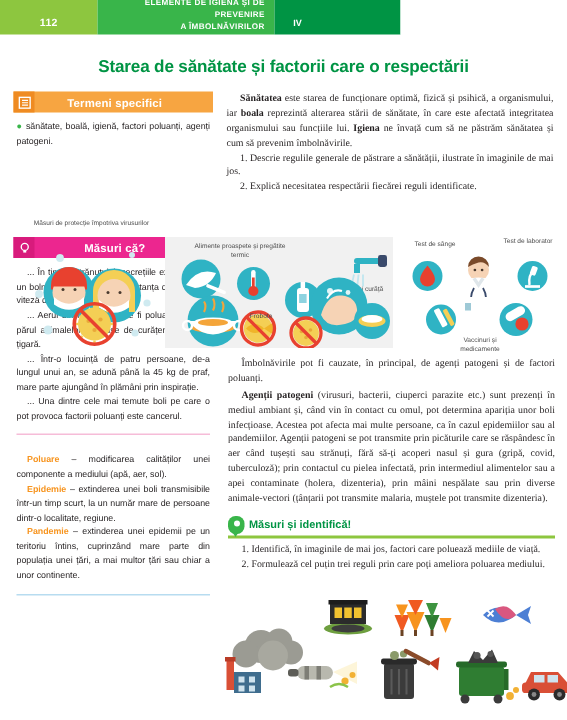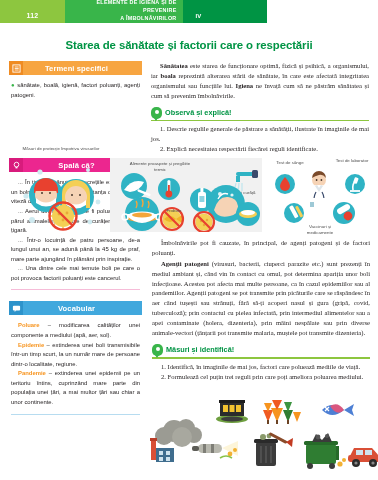--- a/index.html
+++ b/index.html
@@ -149,41 +149,32 @@
     </div>
 
     <div class="sidebox" style="margin-top:58px;">
       <div class="boxhead bh-pink">
         <div class="ic">
           <svg width="9" height="9" viewBox="0 0 10 10">
               <circle cx="5" cy="4" r="2.6" fill="none" stroke="#fff" stroke-width="1"></circle>
               <rect x="3.9" y="6.6" width="2.2" height="1.6" fill="#fff"></rect>
             </svg>
         </div>
-        <div class="lbl">Spală că?</div>
+        <div class="lbl">Măsuri că?</div>
       </div>
       <div class="sb-body">
         <p>... În timpul strănutului, secrețiile expulzate de un bolnav de gripă ajung la distanța de 6 m cu o viteză de 150 km/h.</p>
         <p>... Aerul din locuință poate fi poluat cu polen, părul animalelor, produse de curățenie, fum de țigară.</p>
         <p>... Într-o locuință de patru persoane, de-a lungul unui an, se adună până la 45 kg de praf, mare parte ajungând în plămâni prin inspirație.</p>
         <p>... Una dintre cele mai temute boli pe care o pot provoca factorii poluanți este cancerul.</p>
       </div>
       <div class="pink-rule"></div>
     </div>
 
     <div class="sidebox" style="margin-top:7px;">
-      <div class="boxhead bh-blue">
-        <div class="ic">
-          <svg width="9" height="9" viewBox="0 0 10 10">
-              <rect x="1" y="2" width="8" height="5.2" rx="1" fill="#fff"></rect>
-              <polygon points="3,7 3,8.8 4.8,7" fill="#fff"></polygon>
-            </svg>
-        </div>
-        <div class="lbl">Vocabular</div>
-      </div>
       <div class="sb-body">
         <p>
           <span class="vocab-term">Poluare</span>
           <span>– modificarea calităților unei componente a mediului (apă, aer, sol).</span>
         </p>
         <p>
           <span class="vocab-term">Epidemie</span>
           <span>– extinderea unei boli transmisibile într-un timp scurt, la un număr mare de persoane dintr-o localitate, regiune.</span>
         </p>
         <p>
@@ -194,27 +185,20 @@
       <div class="blue-rule"></div>
     </div>
   </div>
 
   <div class="col-right">
 
     <p class="btxt indent">
       <b>Sănătatea</b> este starea de funcționare optimă, fizică și psihică, a organismului, iar <b>boala</b> reprezintă alterarea stării de sănătate, în care este afectată integritatea organismului sau funcțiile lui. <b>Igiena</b> ne învață cum să ne păstrăm sănătatea și cum să prevenim îmbolnăvirile.
     </p>
 
-    <div class="act">
-      <div class="act-row">
-        <div class="act-pin"></div>
-        <div class="act-label">Observă și explică!</div>
-      </div>
-      <div class="act-line"></div>
-    </div>
 
     <p class="btxt indent">1. Descrie regulile generale de păstrare a sănătății, ilustrate în imaginile de mai jos.</p>
     <p class="btxt indent">2. Explică necesitatea respectării fiecărei reguli identificate.</p>
   </div>
 </div>
 
 <div style="position:absolute;left:0;top:146px;width:378px;height:92px;">
 
   <div class="cap" style="position:absolute;left:22px;top:0px;width:78px;">Măsuri de protecție împotriva virusurilor</div>
 

